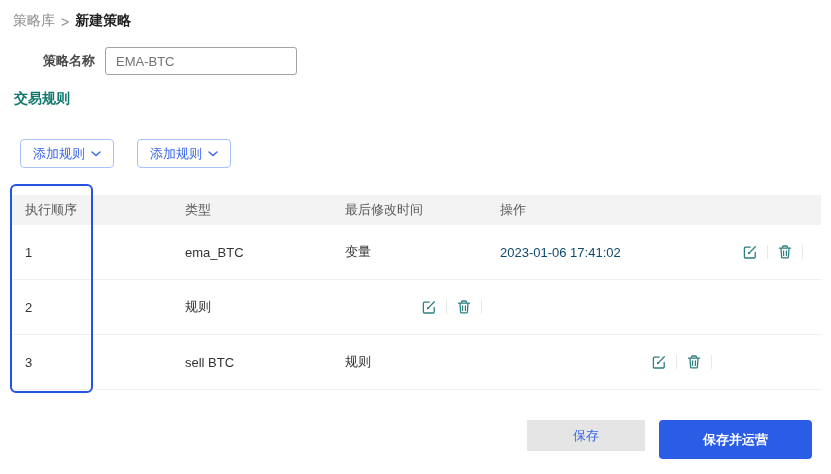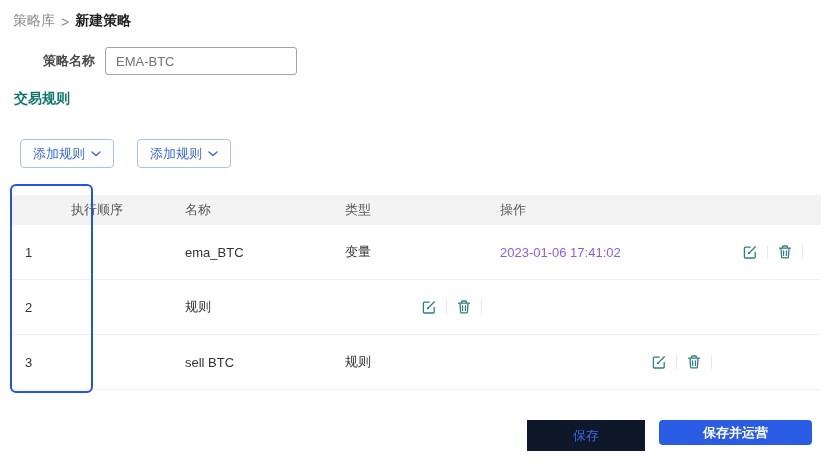--- a/index.html
+++ b/index.html
@@ -89,33 +89,33 @@
   .table { position: absolute; left: 10px; top: 195px; width: 811px; }
   .t-head {
     display: grid;
     grid-template-columns: 175px 160px 155px 230px 1fr;
     height: 30px;
     align-items: center;
     background: #f3f3f4;
     color: #595959;
     font-size: 13px;
   }
-  .t-head .c1 { padding-left: 15px; margin-left: 46px; }
+  .t-head .c1 { padding-left: 15px; }
   .t-head .c5 { text-align: left; padding-right: 22px; }
   .t-row {
     display: grid;
     grid-template-columns: 175px 160px 155px 230px 1fr;
     height: 55px;
     align-items: center;
     border-bottom: 1px solid #f0f0f0;
     font-size: 13px;
     color: #333333;
   }
   .t-row .c1 { padding-left: 15px; }
-  .t-row .c4 { color: #8b5cf6; }
+  .t-row .c4 { color: #0c4a6e; }
   .t-row .c5 {
     display: flex;
     align-items: center;
     justify-content: flex-end;
     gap: 9px;
     padding-right: 18px;
   }
   .icon-btn {
     background: none;
     border: none;
@@ -142,31 +142,31 @@
   .footer {
     position: absolute;
     top: 420px;
     right: 19px;
     display: flex;
     gap: 14px;
   }
   .btn-secondary {
     width: 118px;
     height: 31px;
-    background: #0f172a;
+    background: #e5e5e5;
     color: #3b68e8;
     border: none;
     border-radius: 0;
     font-size: 13px;
     cursor: pointer;
     font-family: inherit;
   }
   .btn-primary {
     width: 153px;
-    height: 25px;
+    height: 39px;
     background: #2a5ce5;
     color: #ffffff;
     border: none;
     border-radius: 4px;
     font-size: 13px;
     font-weight: 600;
     cursor: pointer;
     font-family: inherit;
   }
 </style>
@@ -203,22 +203,22 @@
         <svg width="10" height="6" viewBox="0 0 10 6" fill="none">
             <path d="M1 1l4 3.6L9 1" stroke="#3b68e8" stroke-width="1.4" stroke-linecap="round" stroke-linejoin="round"></path>
           </svg>
       </span>
     </button>
   </div>
 
   <div class="table">
     <div class="t-head">
       <div class="c1">执行顺序</div>
-      <div class="c2">名称</div>
       <div class="c3">类型</div>
+      <div class="c4">最后修改时间</div>
       <div class="c5">操作</div>
     </div>
     <div>
   <div class="t-row">
     <div class="c1">1</div>
     <div class="c2">ema_BTC</div>
     <div class="c3">变量</div>
     <div class="c4">2023-01-06 17:41:02</div>
     <div class="c5">
       <button class="icon-btn">

